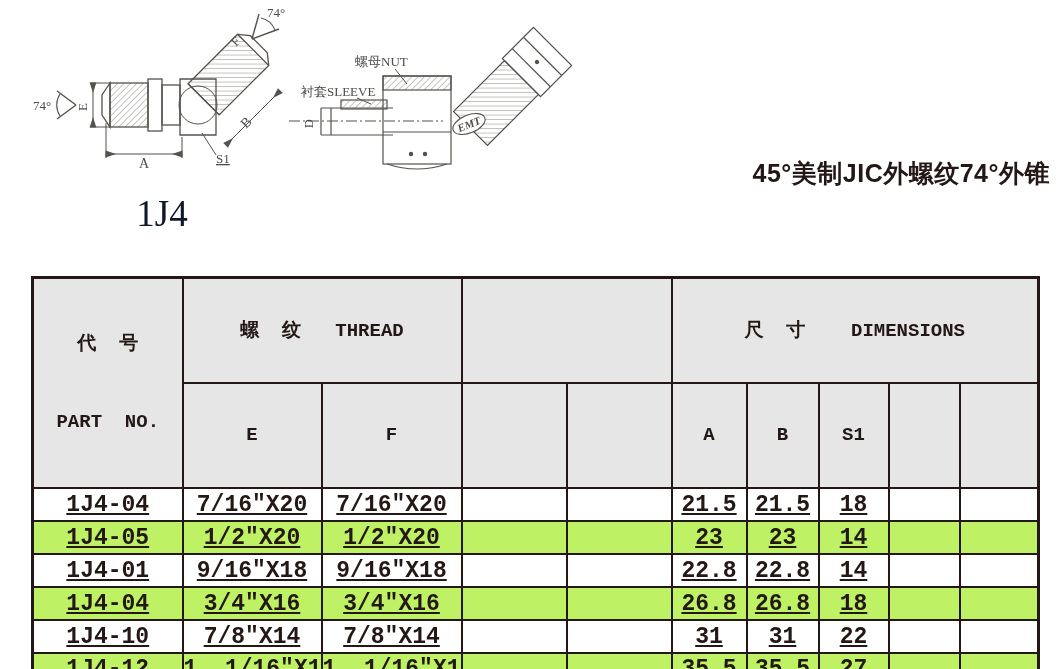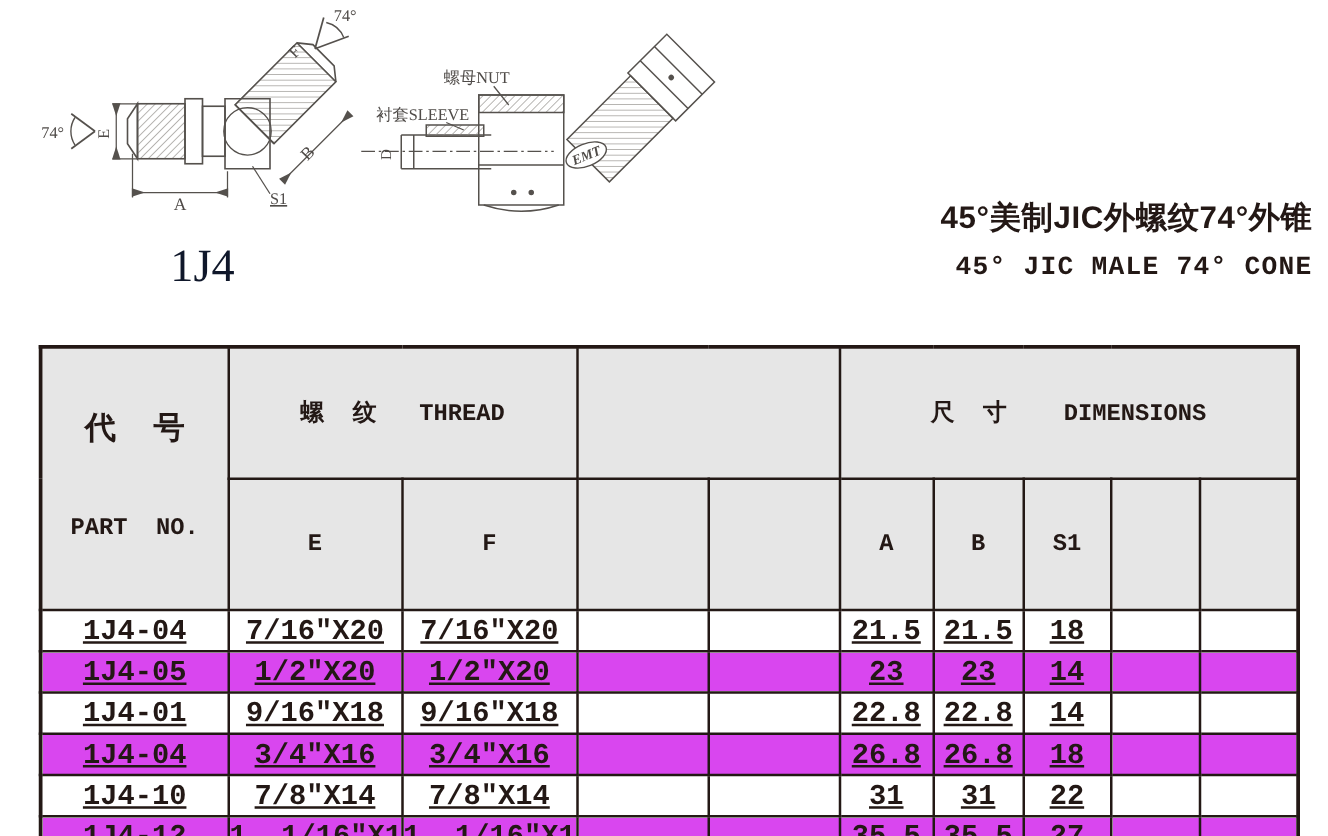--- a/index.html
+++ b/index.html
@@ -39,23 +39,23 @@
     font-family:"Liberation Mono", "DejaVu Sans Mono", monospace;
   }
   #spec-table th, #spec-table td {
     border:2px solid #231815; text-align:center; vertical-align:middle;
     white-space:pre; overflow:hidden;
   }
   #spec-table th { background:#e6e6e6; font-weight:bold; }
   .hdr-row-1 th { height:31px; font-size:19px; }
   .hdr-row-2 th { height:31px; font-size:19px; }
   .hdr-part { font-size:18px; line-height:26px; }
-  .hdr-part .cn { font-size:25px; }
+  .hdr-part .cn { font-size:19px; }
   .body-row td { height:33px; font-size:23px; font-weight:bold;text-decoration:underline; }
-  .body-row.shaded td { background:#d946ef; }
+  .body-row.shaded td { background:#bef264; }
 </style>
 </head>
 <body>
 
 <div id="canvas">
 
   <svg id="drawing-left" class="dwg" viewBox="0 0 265 170" xmlns="http://www.w3.org/2000/svg">
     <defs>
       <pattern id="h1" width="4.5" height="4.5" patternUnits="userSpaceOnUse" patternTransform="rotate(45)">
         <line x1="0" y1="0" x2="0" y2="4.5" stroke="#8d8a86" stroke-width="1"></line>
@@ -170,21 +170,20 @@
     <line x1="74" y1="84" x2="88" y2="90" stroke="#55514d" stroke-width="1"></line>
 
     <g transform="rotate(-22 186 110)">
       <ellipse cx="186" cy="110" rx="17" ry="9" stroke="#55514d" stroke-width="1.1" fill="#ffffff"></ellipse>
       <text x="174" y="114" font-size="11" font-style="italic" font-weight="bold">EMT</text>
     </g>
   </svg>
 
   <div id="title-block">
     <div id="title-cn">45°美制JIC外螺纹74°外锥</div>
-    <div id="title-en">45° JIC MALE 74° CONE</div>
   </div>
 
   <table id="spec-table">
     <colgroup>
       <col style="width:150px">
         <col style="width:139px">
         <col style="width:140px">
       <col style="width:105px">
         <col style="width:105px">
         <col style="width:75px">

